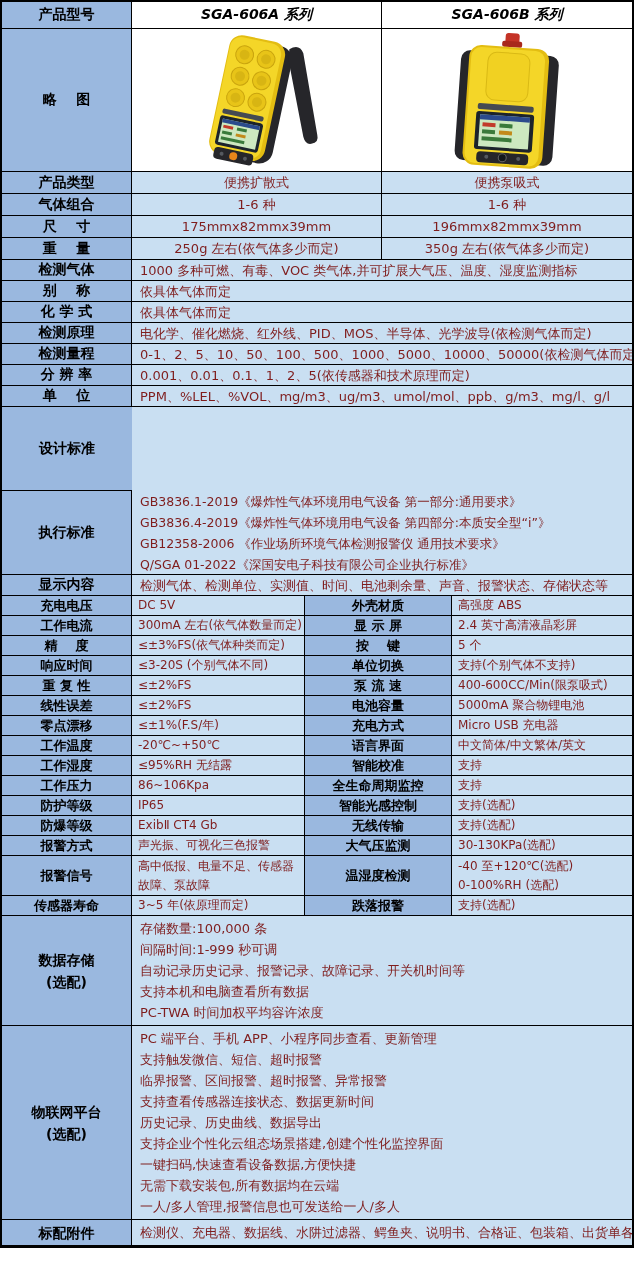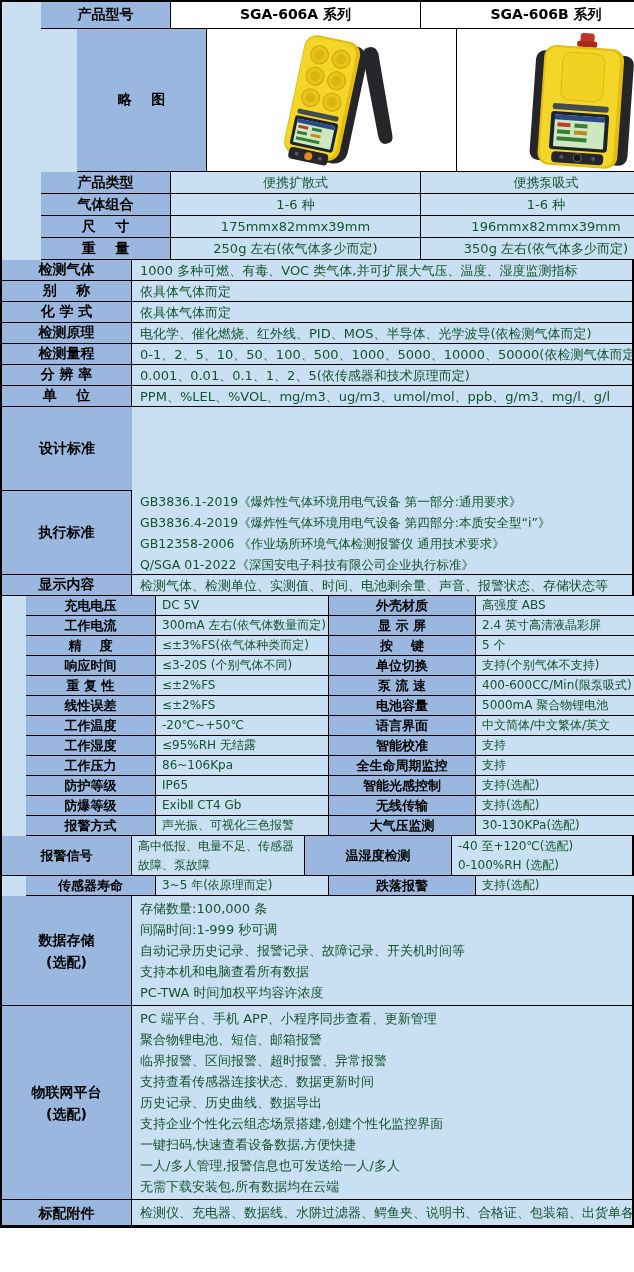--- a/index.html
+++ b/index.html
@@ -1,38 +1,38 @@
 <!DOCTYPE html>
 <html><head>
 <meta charset="utf-8">
 <style>
   html,body{margin:0;padding:0;background:#fff;}
   body{width:634px;font-family:"DejaVu Sans",sans-serif;color:#000;}
   .tbl{width:630px;border:2px solid #000;background:#c9dff2;}
   .row{display:grid;}
-  .rA{grid-template-columns:130px 250px 250px;margin-left:39px;}
+  .rA{grid-template-columns:130px 250px 250px;}
   .rB{grid-template-columns:130px 500px;}
   .rC{grid-template-columns:130px 173px 147px 180px;}
   .c{border-right:1px solid #000;border-bottom:1px solid #000;display:flex;align-items:center;justify-content:center;overflow:hidden;box-sizing:border-box;}
   .row > .c:last-child{border-right:none;}
   .lc{background:#9ab8df;font-weight:bold;font-size:14px;white-space:pre;text-align:center;}
-  .vc{background:#c9dff2;font-size:13px;justify-content:flex-start;padding:0 8px;color:#14532d;}
+  .vc{background:#c9dff2;font-size:13px;justify-content:flex-start;padding:0 8px;color:#7f1d1d;}
   .vc.center{justify-content:center;padding:0 4px;}
   .wc{background:#ffffff;}
   .hc{font-size:14px;}
-  .bold{font-weight:bold;}
+  .bold{font-weight:bold;font-style:italic;}
   .multi{flex-direction:column;align-items:flex-start;justify-content:center;}
   .lc.multi{align-items:center;}
   .ln{line-height:21px;white-space:nowrap;}
   .rowH{height:27px;}
-  .rowSketch{height:143px;padding-left:36px;}
+  .rowSketch{height:143px;}
   .rowS{height:22px;}
   .rowS2{height:21px;}
   .rowT{height:84px;}
-  .rowQ{height:20px;padding-left:24px;}
+  .rowQ{height:20px;}
   .rowD{height:40px;}
   .rC .vc{font-size:12px;padding:0 6px;}
   .rC .ln{line-height:19px;}
   .rC .lc{font-size:13px;}
   .rowT .ln{line-height:21px;font-size:12.5px;}
   .rowAuto .ln{line-height:21px;}
   .rowAuto .vc{padding:2px 8px;}
   .rowAuto .lc .ln{line-height:22px;}
   .imgc{padding:0;}
   svg{display:block;}
@@ -254,20 +254,30 @@
         <div class="c lc">线性误差</div>
         <div class="c vc multi">
           <div class="ln">≤±2%FS</div>
         </div>
         <div class="c lc">电池容量</div>
         <div class="c vc multi">
           <div class="ln">5000mA 聚合物锂电池</div>
         </div>
       </div>
       <div class="row rC rowQ">
+        <div class="c lc">零点漂移</div>
+        <div class="c vc multi">
+          <div class="ln">≤±1%(F.S/年)</div>
+        </div>
+        <div class="c lc">充电方式</div>
+        <div class="c vc multi">
+          <div class="ln">Micro USB 充电器</div>
+        </div>
+      </div>
+      <div class="row rC rowQ">
         <div class="c lc">工作温度</div>
         <div class="c vc multi">
           <div class="ln">-20℃~+50℃</div>
         </div>
         <div class="c lc">语言界面</div>
         <div class="c vc multi">
           <div class="ln">中文简体/中文繁体/英文</div>
         </div>
       </div>
       <div class="row rC rowQ">
@@ -352,28 +362,28 @@
           <div class="ln">间隔时间:1-999 秒可调</div>
           <div class="ln">自动记录历史记录、报警记录、故障记录、开关机时间等</div>
           <div class="ln">支持本机和电脑查看所有数据</div>
           <div class="ln">PC-TWA 时间加权平均容许浓度</div>
         </div>
       </div>
       <div class="row rB rowAuto">
         <div class="c lc multi"><div class="ln">物联网平台</div><div class="ln">(选配)</div></div>
         <div class="c vc multi">
           <div class="ln">PC 端平台、手机 APP、小程序同步查看、更新管理</div>
-          <div class="ln">聚合物锂电池、短信、邮箱报警</div>
+          <div class="ln">支持触发微信、短信、超时报警</div>
           <div class="ln">临界报警、区间报警、超时报警、异常报警</div>
           <div class="ln">支持查看传感器连接状态、数据更新时间</div>
           <div class="ln">历史记录、历史曲线、数据导出</div>
           <div class="ln">支持企业个性化云组态场景搭建,创建个性化监控界面</div>
           <div class="ln">一键扫码,快速查看设备数据,方便快捷</div>
+          <div class="ln">无需下载安装包,所有数据均在云端</div>
           <div class="ln">一人/多人管理,报警信息也可发送给一人/多人</div>
-          <div class="ln">无需下载安装包,所有数据均在云端</div>
         </div>
       </div>
       <div class="row rB rowAuto">
         <div class="c lc multi"><div class="ln">标配附件</div></div>
         <div class="c vc multi">
           <div class="ln">检测仪、充电器、数据线、水阱过滤器、鳄鱼夹、说明书、合格证、包装箱、出货单各一份</div>
         </div>
       </div>
     </div>
 

